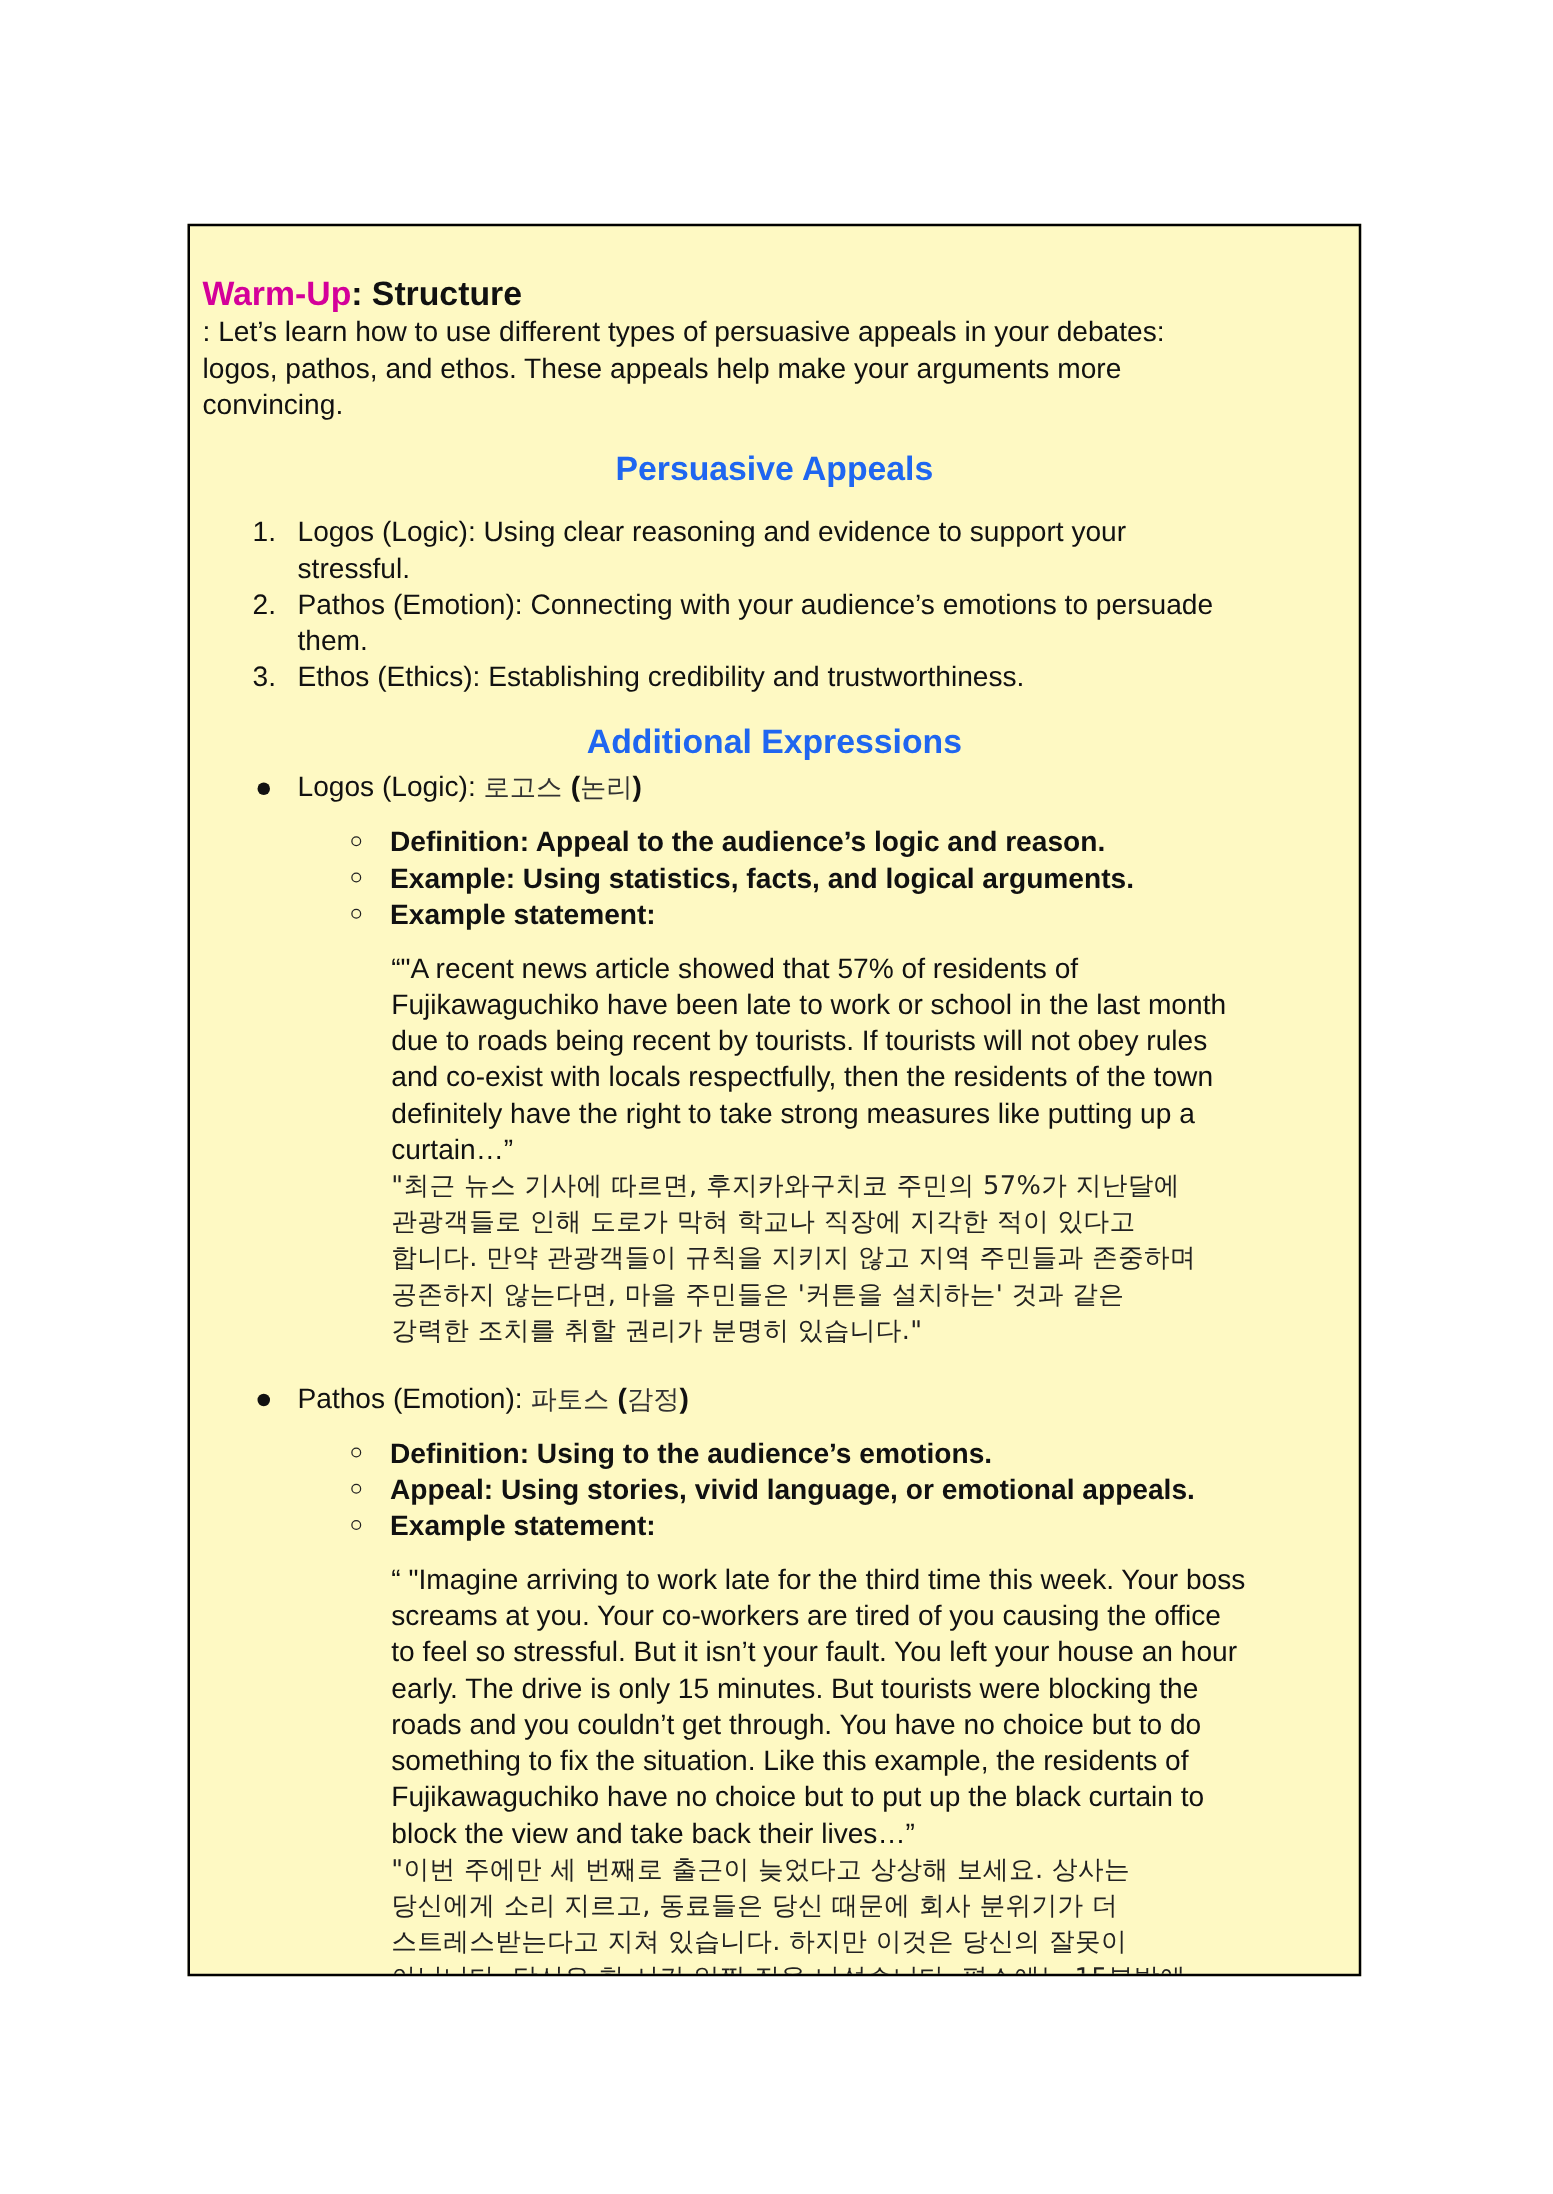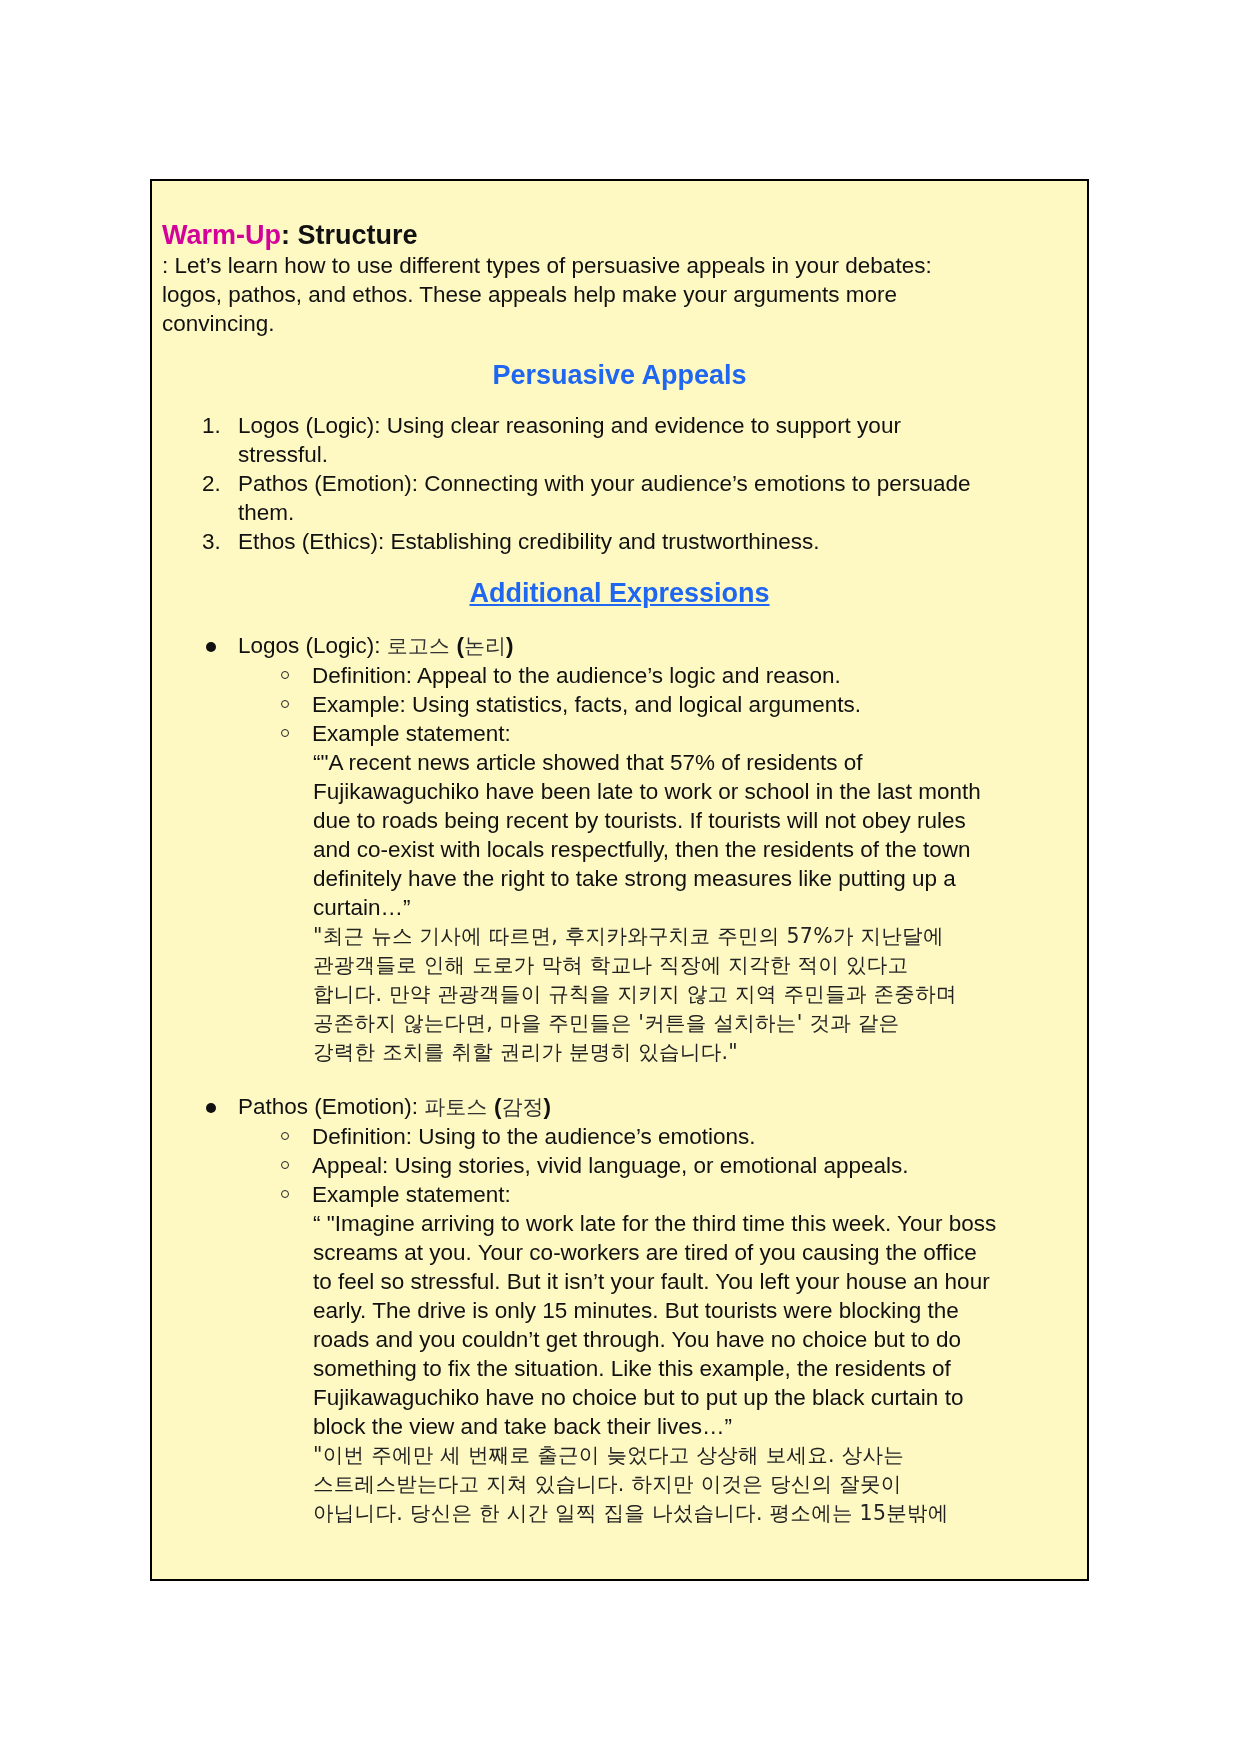--- a/index.html
+++ b/index.html
@@ -87,22 +87,23 @@
       top: 11px;
       width: 10px;
       height: 10px;
       border-radius: 50%;
       background: #111111;
     }
     .bullet-item .ko { font-family: "DejaVu Sans", sans-serif; font-size: 21px; color: #333; }
     .bullet-item .paren { font-weight: bold; }
     .sub-list {
       list-style: none;
-      margin: 0;
-      padding: 0;
+      margin: 14px;
+      padding: 0;
+      font-weight: bold;
     }
     .sub-item {
       position: relative;
       padding-left: 75px;
       font-size: 22.5px;
       line-height: 29px;
       margin-left: -1px;
     }
     .sub-item .circ {
       position: absolute;
@@ -160,21 +161,21 @@
         <span class="num">2.</span>
         <span class="line">Pathos (Emotion): Connecting with your audience’s emotions to persuade</span>
         <span class="line">them.</span>
       </li>
       <li class="num-item">
         <span class="num">3.</span>
         <span class="line">Ethos (Ethics): Establishing credibility and trustworthiness.</span>
       </li>
     </ol>
 
-    <h2 class="section-heading" style="margin-top:21px; margin-bottom:22px;text-decoration:underline;">Additional Expressions</h2>
+    <h2 class="section-heading" style="margin-top:21px; margin-bottom:6px;">Additional Expressions</h2>
 
     <ul class="bullet-list">
 
       <li class="bullet-item">
         <span class="dot"></span>
         <span>Logos (Logic): </span><span class="ko">로고스 </span><span class="paren">(</span><span class="ko">논리</span><span class="paren">)</span>
         <ul class="sub-list" style="margin-left:-76px;">
           <li class="sub-item" style="padding-left:151px;">
             <span class="circ" style="left:120px;"></span>
             <span>Definition: Appeal to the audience’s logic and reason.</span>
@@ -229,20 +230,21 @@
           <span class="line">screams at you.  Your co-workers are tired of you causing the office</span>
           <span class="line">to feel so stressful.  But it isn’t your fault.  You left your house an hour</span>
           <span class="line">early.  The drive is only 15 minutes.  But tourists were blocking the</span>
           <span class="line">roads and you couldn’t get through.  You have no choice but to do</span>
           <span class="line">something to fix the situation.  Like this example, the residents of</span>
           <span class="line">Fujikawaguchiko have no choice but to put up the black curtain to</span>
           <span class="line">block the view and take back their lives…”</span>
         </div>
         <div class="quote-ko">
           <span class="line">"이번 주에만 세 번째로 출근이 늦었다고 상상해 보세요. 상사는</span>
+          <span class="line">당신에게 소리 지르고, 동료들은 당신 때문에 회사 분위기가 더</span>
           <span class="line">스트레스받는다고 지쳐 있습니다. 하지만 이것은 당신의 잘못이</span>
           <span class="line">아닙니다. 당신은 한 시간 일찍 집을 나섰습니다. 평소에는 15분밖에</span>
         </div>
       </li>
     </ul>
 
   </div>
 </div>
 
 </body></html>

